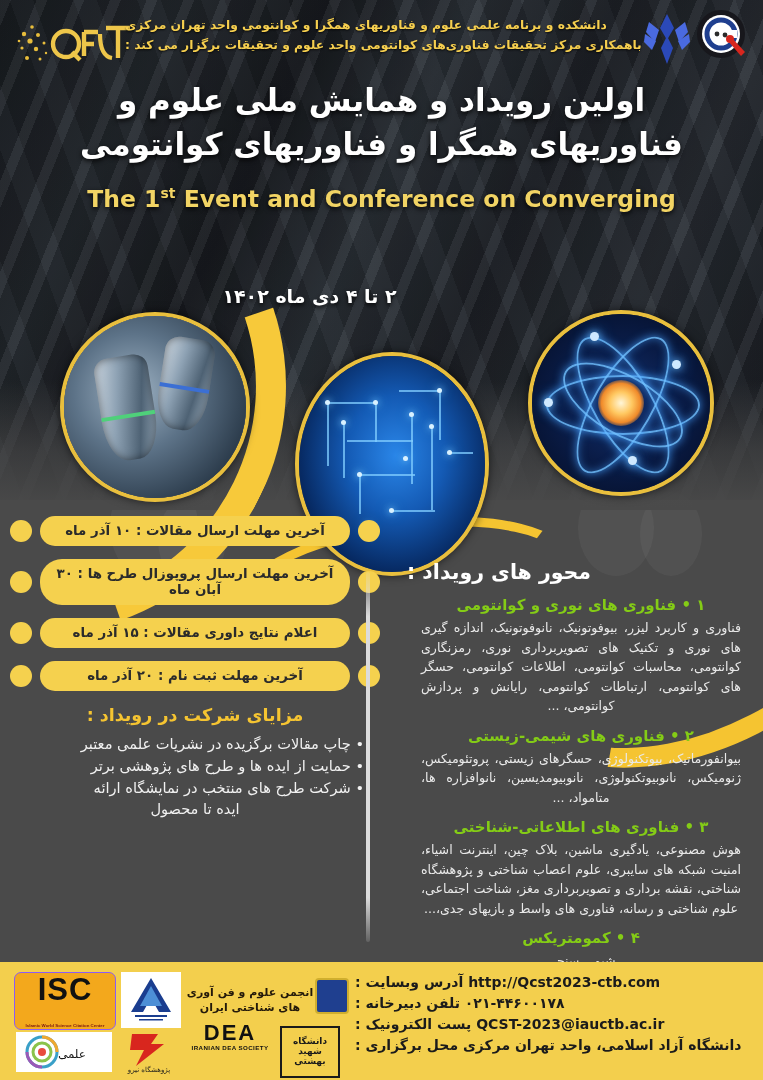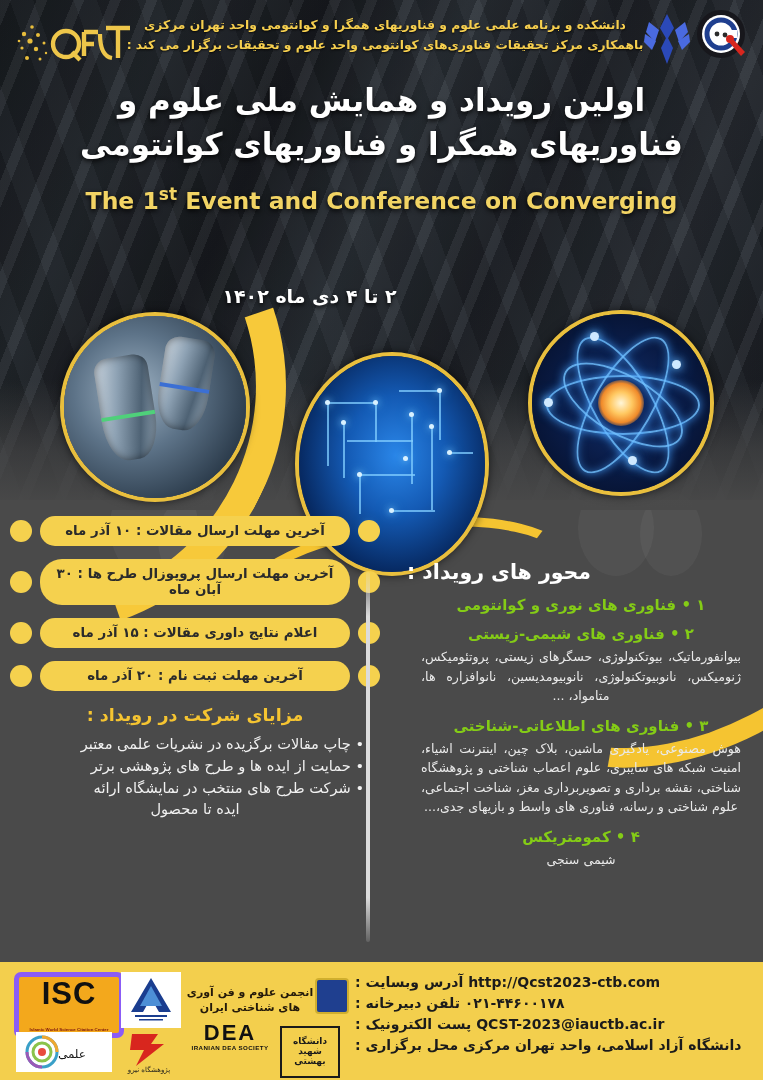--- a/index.html
+++ b/index.html
@@ -85,21 +85,21 @@
   .qcst-logo {
     position: absolute;
     left: 14px; top: 14px;
     width: 130px; height: 58px;
     z-index: 8;
   }
   .header-text {
     position: absolute;
     right: 118px; top: 16px;
     width: 520px;
-    text-align: center;
+    text-align: left;
     color: #f6cf4f;
     font-size: 12.3px;
     font-weight: bold;
     line-height: 1.62;
     z-index: 8;
     text-shadow: 0 1px 2px rgba(0,0,0,0.8);
   }
   .top-right-logos {
     position: absolute;
     right: 12px; top: 8px;
@@ -129,21 +129,21 @@
     width: 763px;
     text-align: center;
     color: #f2d464;
     font-size: 23.5px;
     font-weight: bold;
     line-height: 1.52;
     direction: ltr;
     z-index: 8;
     text-shadow: 0 2px 5px rgba(0,0,0,0.9);
   }
-  .en-title sup { font-size: 17px; vertical-align: super; }
+  .en-title sup { font-size: 14px; vertical-align: super; }
   .date-line {
     position: absolute;
     left: 0; top: 285px;
     width: 619px;
     text-align: center;
     color: #ffffff;
     font-size: 19px;
     font-weight: bold;
     z-index: 8;
     text-shadow: 0 2px 4px rgba(0,0,0,0.9);
@@ -382,21 +382,21 @@
     position: absolute;
     background: #ffffff;
     display: flex;
     align-items: center;
     justify-content: center;
     overflow: hidden;
   }
   .isc {
     left: 8px; top: 4px; width: 100px; height: 56px;
     background: #f3a81c;
-    border: 5px solid #8b5cf6;
+    border: 1px solid #8b5cf6;
     border-radius: 7px;
     flex-direction: column;
     gap: 16px;
   }
   .isc .isc-main { font-size: 31px; font-weight: bold; color: #111; letter-spacing: 1px; line-height: 1; font-family: "Liberation Sans", sans-serif; }
   .isc .isc-sub { font-size: 4.4px; color: #7a1410; font-weight: bold; margin-top: 2px; font-family: "Liberation Sans", sans-serif; }
   .cog-logo { left: 115px; top: 4px; width: 60px; height: 56px; }
   .cog-name {
     position: absolute;
     left: 178px; top: 18px;
@@ -559,20 +559,21 @@
   <div class="content">
 
     <div class="col-left">
       <div class="section-head">محور های رویداد :</div>
 
       <div>
         <div class="topic-title">
           <span>۱</span> •
           <span>فناوری های نوری و کوانتومی</span>
         </div>
+        <div class="topic-body">فناوری و کاربرد لیزر، بیوفوتونیک، نانوفوتونیک، اندازه گیری های نوری و تکنیک های تصویربرداری نوری، رمزنگاری کوانتومی، محاسبات کوانتومی، اطلاعات کوانتومی، حسگر های کوانتومی، ارتباطات کوانتومی، رایانش و پردازش کوانتومی، ...</div>
       </div>
 
       <div>
         <div class="topic-title">
           <span>۲</span> •
           <span>فناوری های شیمی-زیستی</span>
         </div>
         <div class="topic-body">بیوانفورماتیک، بیوتکنولوژی، حسگرهای زیستی، پروتئومیکس، ژنومیکس، نانوبیوتکنولوژی، نانوبیومدیسین، نانوافزاره ها، متامواد، ...</div>
       </div>
 

